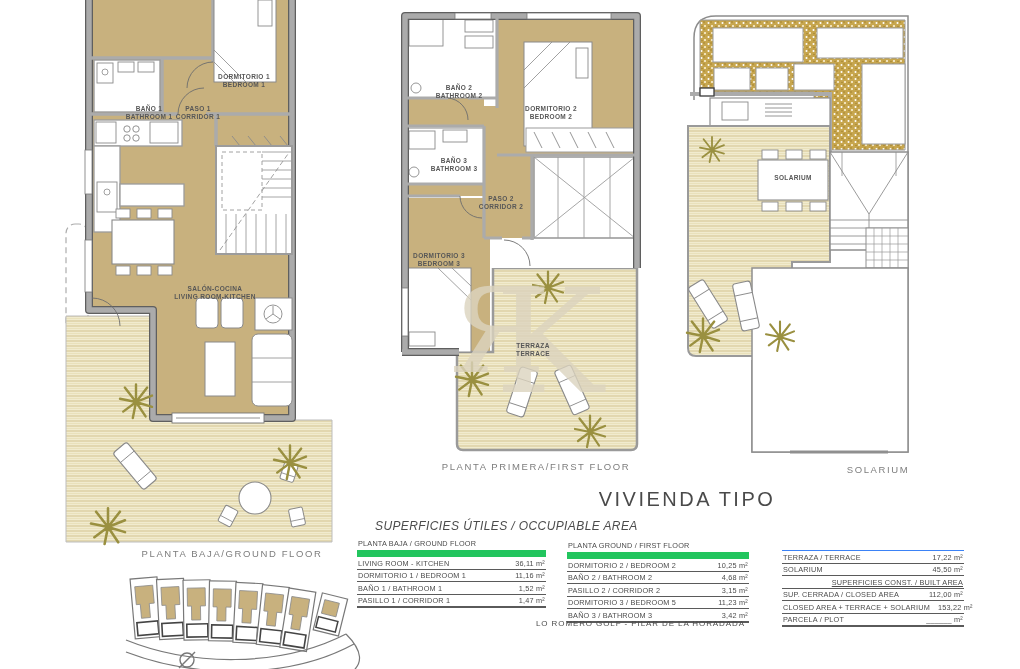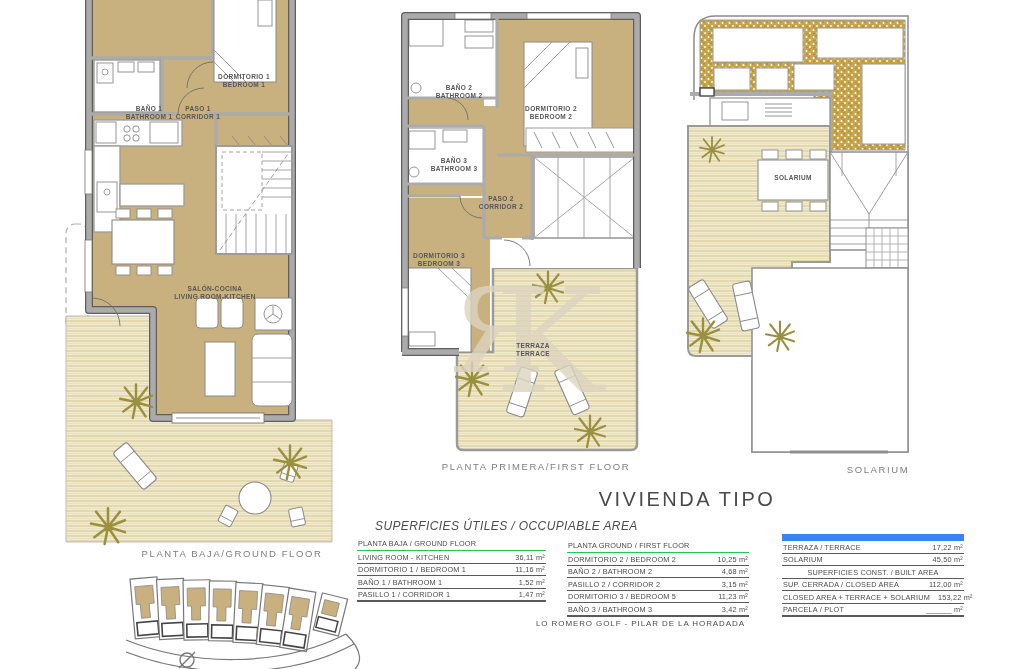--- a/index.html
+++ b/index.html
@@ -21,28 +21,28 @@
   .title{
     position:absolute;transform:translateX(-50%);white-space:nowrap;
     font-size:20px;letter-spacing:2.5px;color:#4a4a4a;font-weight:normal;
   }
   .tbl-caption{
     position:absolute;font-size:12px;letter-spacing:.4px;color:#4c4c4c;white-space:nowrap;font-style:italic;
   }
   .tbl{
     position:absolute;font-size:7.3px;letter-spacing:.2px;color:#4c4c4c;
   }
-  .tbl .hdr{padding:1px 1px 2px;border-bottom:1px solid #22c55e;white-space:nowrap;}
+  .tbl .hdr{padding:1px 1px 2px;border-bottom:7px solid #22c55e;white-space:nowrap;}
   .tbl .row{
     display:flex;justify-content:space-between;align-items:baseline;
     border-bottom:1px solid #5a5a5a;padding:1.5px 1px 1px;white-space:nowrap;
   }
   .tbl .row.thick{border-bottom-width:2px;}
   .tbl .sub{
-    text-align:center;border-bottom:1px solid #5a5a5a;padding:1.5px 1px 1px;white-space:nowrap;
+    text-align:right;border-bottom:1px solid #5a5a5a;padding:1.5px 1px 1px;white-space:nowrap;text-decoration:underline;
   }
   .tbl .val{padding-left:8px;}
   .footer{
     position:absolute;font-size:8px;letter-spacing:.9px;color:#4c4c4c;white-space:nowrap;
   }
 </style>
 </head>
 <body>
 
 <svg width="1020" height="669" viewBox="0 0 1020 669">
@@ -431,21 +431,21 @@
   <div class="row">
       <span>DORMITORIO 3 / BEDROOM 5</span>
       <span class="val">11,23 m²</span>
     </div>
   <div class="row thick">
       <span>BAÑO 3 / BATHROOM 3</span>
       <span class="val">3,42 m²</span>
     </div>
 </div>
 
-<div class="tbl" style="left:782px;top:534px;width:182px;border-top:7px solid #3b82f6">
+<div class="tbl" style="left:782px;top:550px;width:182px;border-top:1px solid #3b82f6">
   <div class="row">
       <span>TERRAZA / TERRACE</span>
       <span class="val">17,22 m²</span>
     </div>
   <div class="row">
       <span>SOLARIUM</span>
       <span class="val">45,50 m²</span>
     </div>
   <div class="sub">SUPERFICIES  CONST. / BUILT AREA</div>
   <div class="row">

